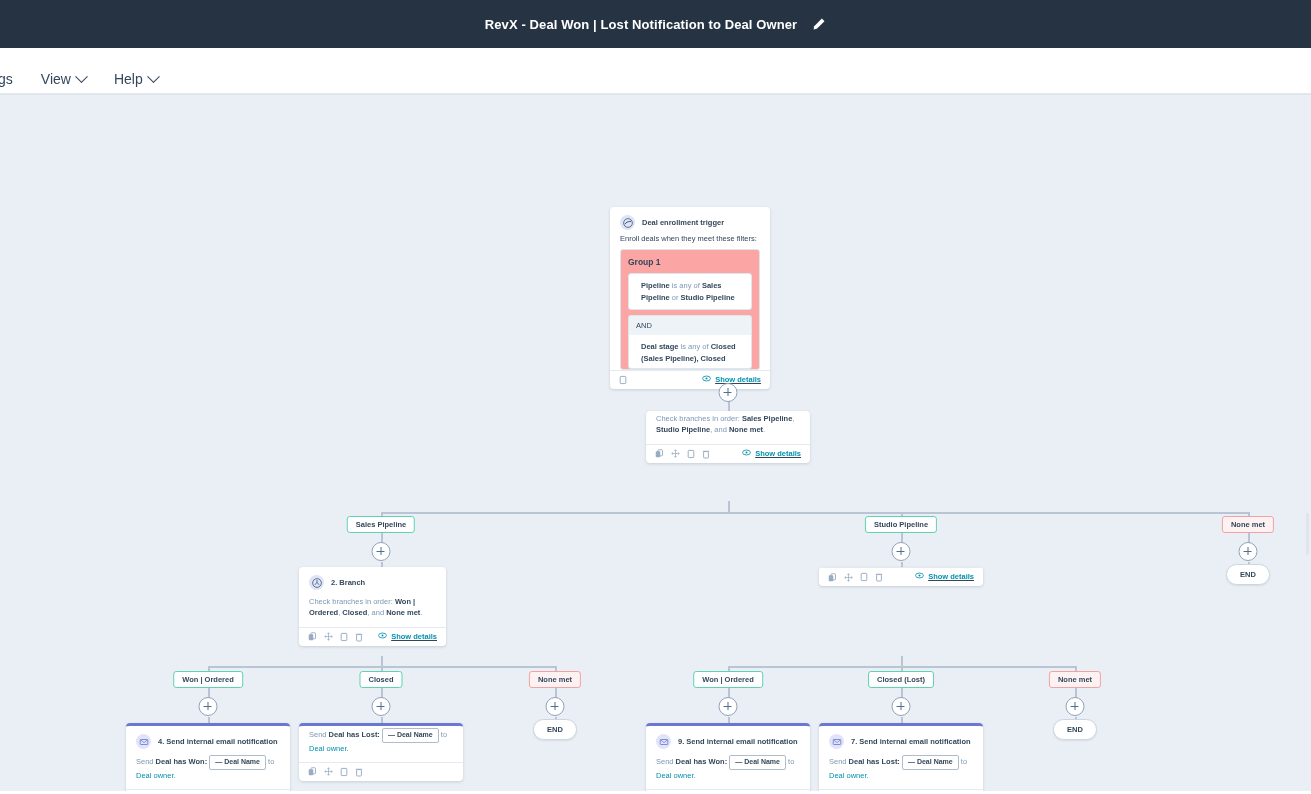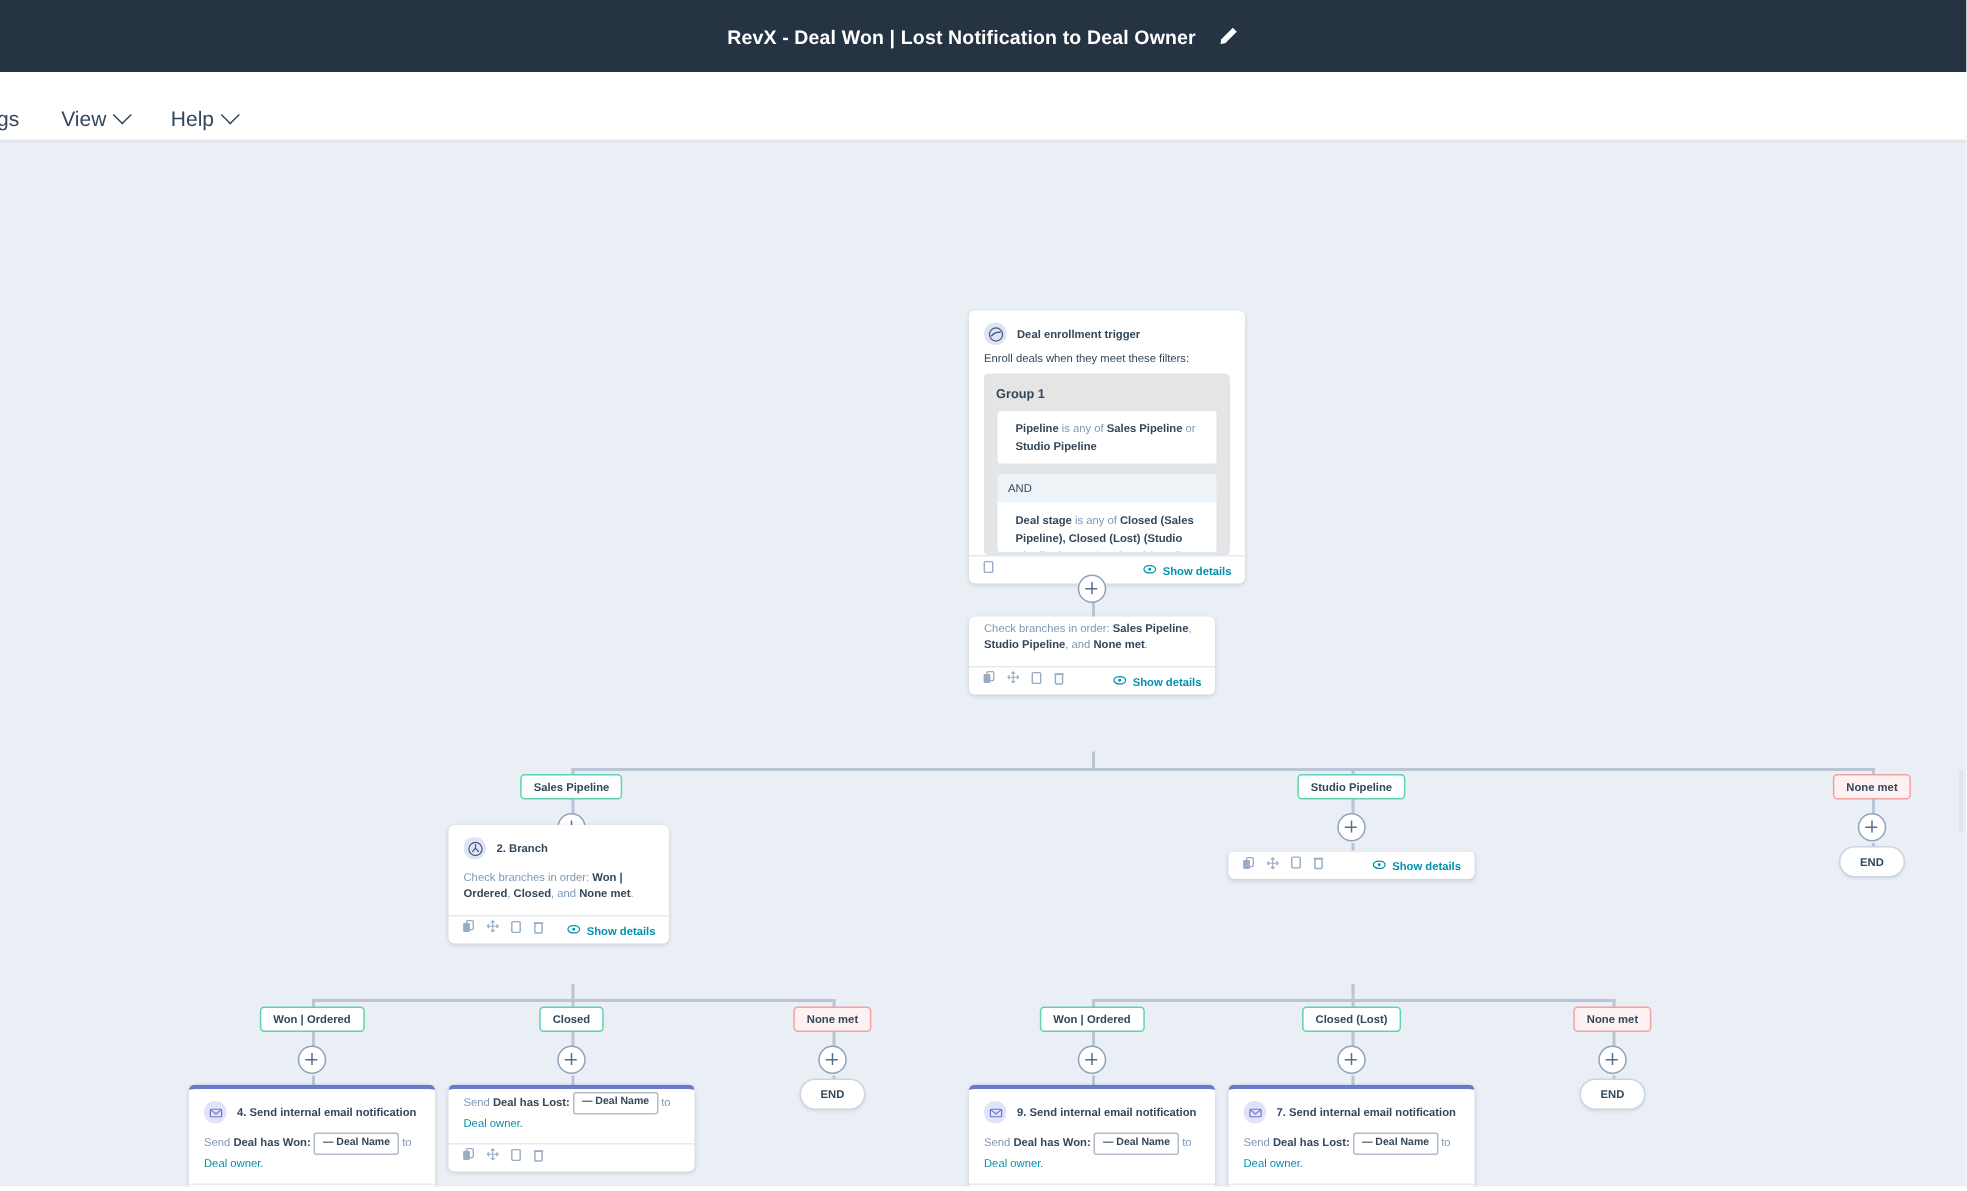--- a/index.html
+++ b/index.html
@@ -87,33 +87,33 @@
   .card-title {
     font-size: 7.5px; font-weight: bold; color: #33475b;
     white-space: nowrap;
   }
   .card-body { padding: 2px 10px 8px 10px; line-height: 1.5; }
   .card-body b { color: #33475b; font-weight: bold; }
   .muted { color: #7c98b6; }
   .linky { color: #0091ae; }
   .card-foot {
     border-top: 1px solid #e5eaf0;
-    display: flex; align-items: flex-end; justify-content: space-between;
-    padding: 4px 9px; height: 19px;
+    display: flex; align-items: flex-start; justify-content: space-between;
+    padding: 4px 9px; height: 19px; text-decoration: underline;
   }
   .foot-icons { display: flex; align-items: center; gap: 7px; }
   .show-details {
     display: flex; align-items: center; gap: 4px;
     color: #0091ae; font-size: 7.5px; font-weight: bold; cursor: pointer;
   }
 
   
   .trig-lead { padding: 0 10px 6px 10px; font-size: 7.5px; color: #33475b; }
   .group-box {
-    margin: 0 10px; background: #e5e5e5;
+    margin: 0 10px; background: #fca5a5;
     border: 1px solid #dde5ed; border-radius: 3px;
     padding: 7px 7px 0 7px;
   }
   .group-title { font-size: 8.5px; font-weight: bold; color: #33475b; margin-bottom: 6px; }
   .filter-row {
     background: #ffffff; border: 1px solid #dde5ed; border-radius: 3px;
     padding: 6px 12px; line-height: 1.55; font-size: 7.5px; margin-bottom: 5px;
   }
   .and-row {
     background: #eef3f7; border: 1px solid #dde5ed;
@@ -243,21 +243,21 @@
   <div class="vline" style="left:1075px; top:591px; height:12px;"></div>
 
   <div class="vline" style="left:208px; top:622px; height:8px;"></div>
   <div class="vline" style="left:381px; top:622px; height:8px;"></div>
   <div class="vline" style="left:728px; top:622px; height:8px;"></div>
   <div class="vline" style="left:901px; top:622px; height:8px;"></div>
 
   <div class="vline" style="left:555px; top:622px; height:12px;"></div>
   <div class="vline" style="left:1075px; top:622px; height:12px;"></div>
 
-  <div class="card" style="left:646px; top:112px; width:184px;">
+  <div class="card" style="left:610px; top:112px; width:160px;">
     <div class="card-head">
       <span class="card-icon icon-trigger">
         <svg width="10" height="10" viewBox="0 0 16 16">
           <circle cx="8" cy="8" r="7" fill="none" stroke="#425b76" stroke-width="1.3"></circle>
           <path d="M3 10c1.8-3 4-4.4 10-4.6" fill="none" stroke="#425b76" stroke-width="1.6"></path>
         </svg>
       </span>
       <span class="card-title">Deal enrollment trigger</span>
     </div>
     <div class="trig-lead">Enroll deals when they meet these filters:</div>
@@ -327,21 +327,21 @@
   <div class="pill ok" style="left:381px; top:421px;">Sales Pipeline</div>
   <div class="pill ok" style="left:901px; top:421px;">Studio Pipeline</div>
   <div class="pill no" style="left:1248px; top:421px;">None met</div>
 
   <div class="plus" style="left:381px; top:447px;"></div>
   <div class="plus" style="left:901px; top:447px;"></div>
   <div class="plus" style="left:1248px; top:447px;"></div>
 
   <div class="endnode" style="left:1248px; top:469px;">END</div>
 
-  <div class="card" style="left:299px; top:455px; width:147px;">
+  <div class="card" style="left:299px; top:472px; width:147px;">
     <div class="card-head">
       <span class="card-icon icon-branch">
         <svg width="10" height="10" viewBox="0 0 16 16">
           <circle cx="8" cy="8" r="7" fill="none" stroke="#425b76" stroke-width="1.3"></circle>
           <path d="M8 3v4M8 7L4.6 11M8 7l3.4 4" fill="none" stroke="#425b76" stroke-width="1.3"></path>
         </svg>
       </span>
       <span class="card-title">2. Branch</span>
     </div>
     <div class="card-body">

